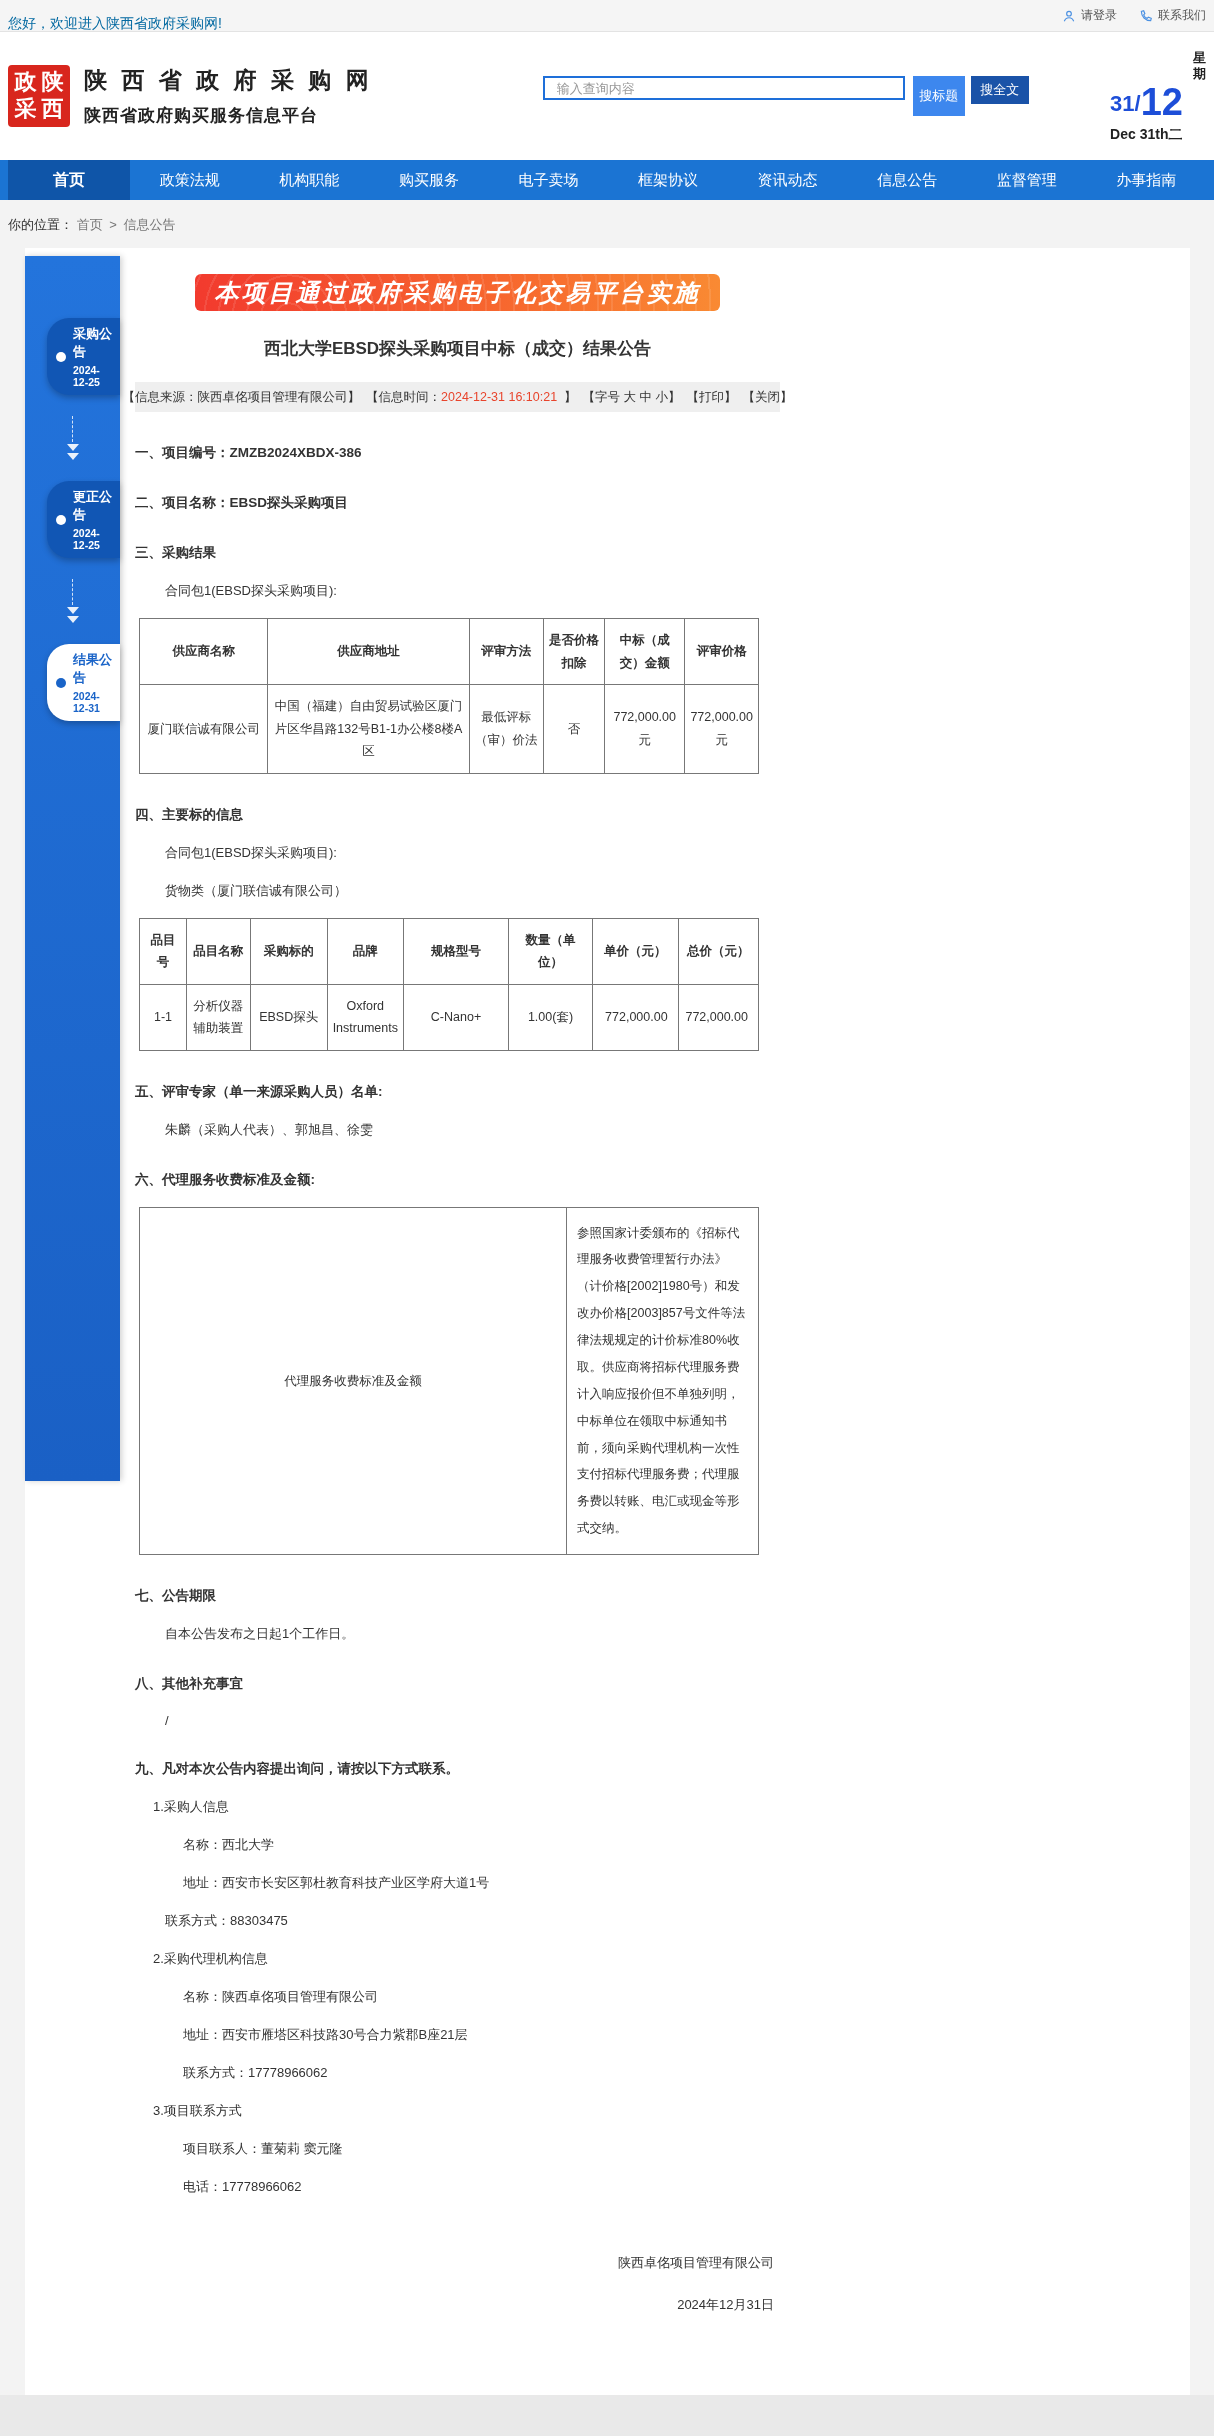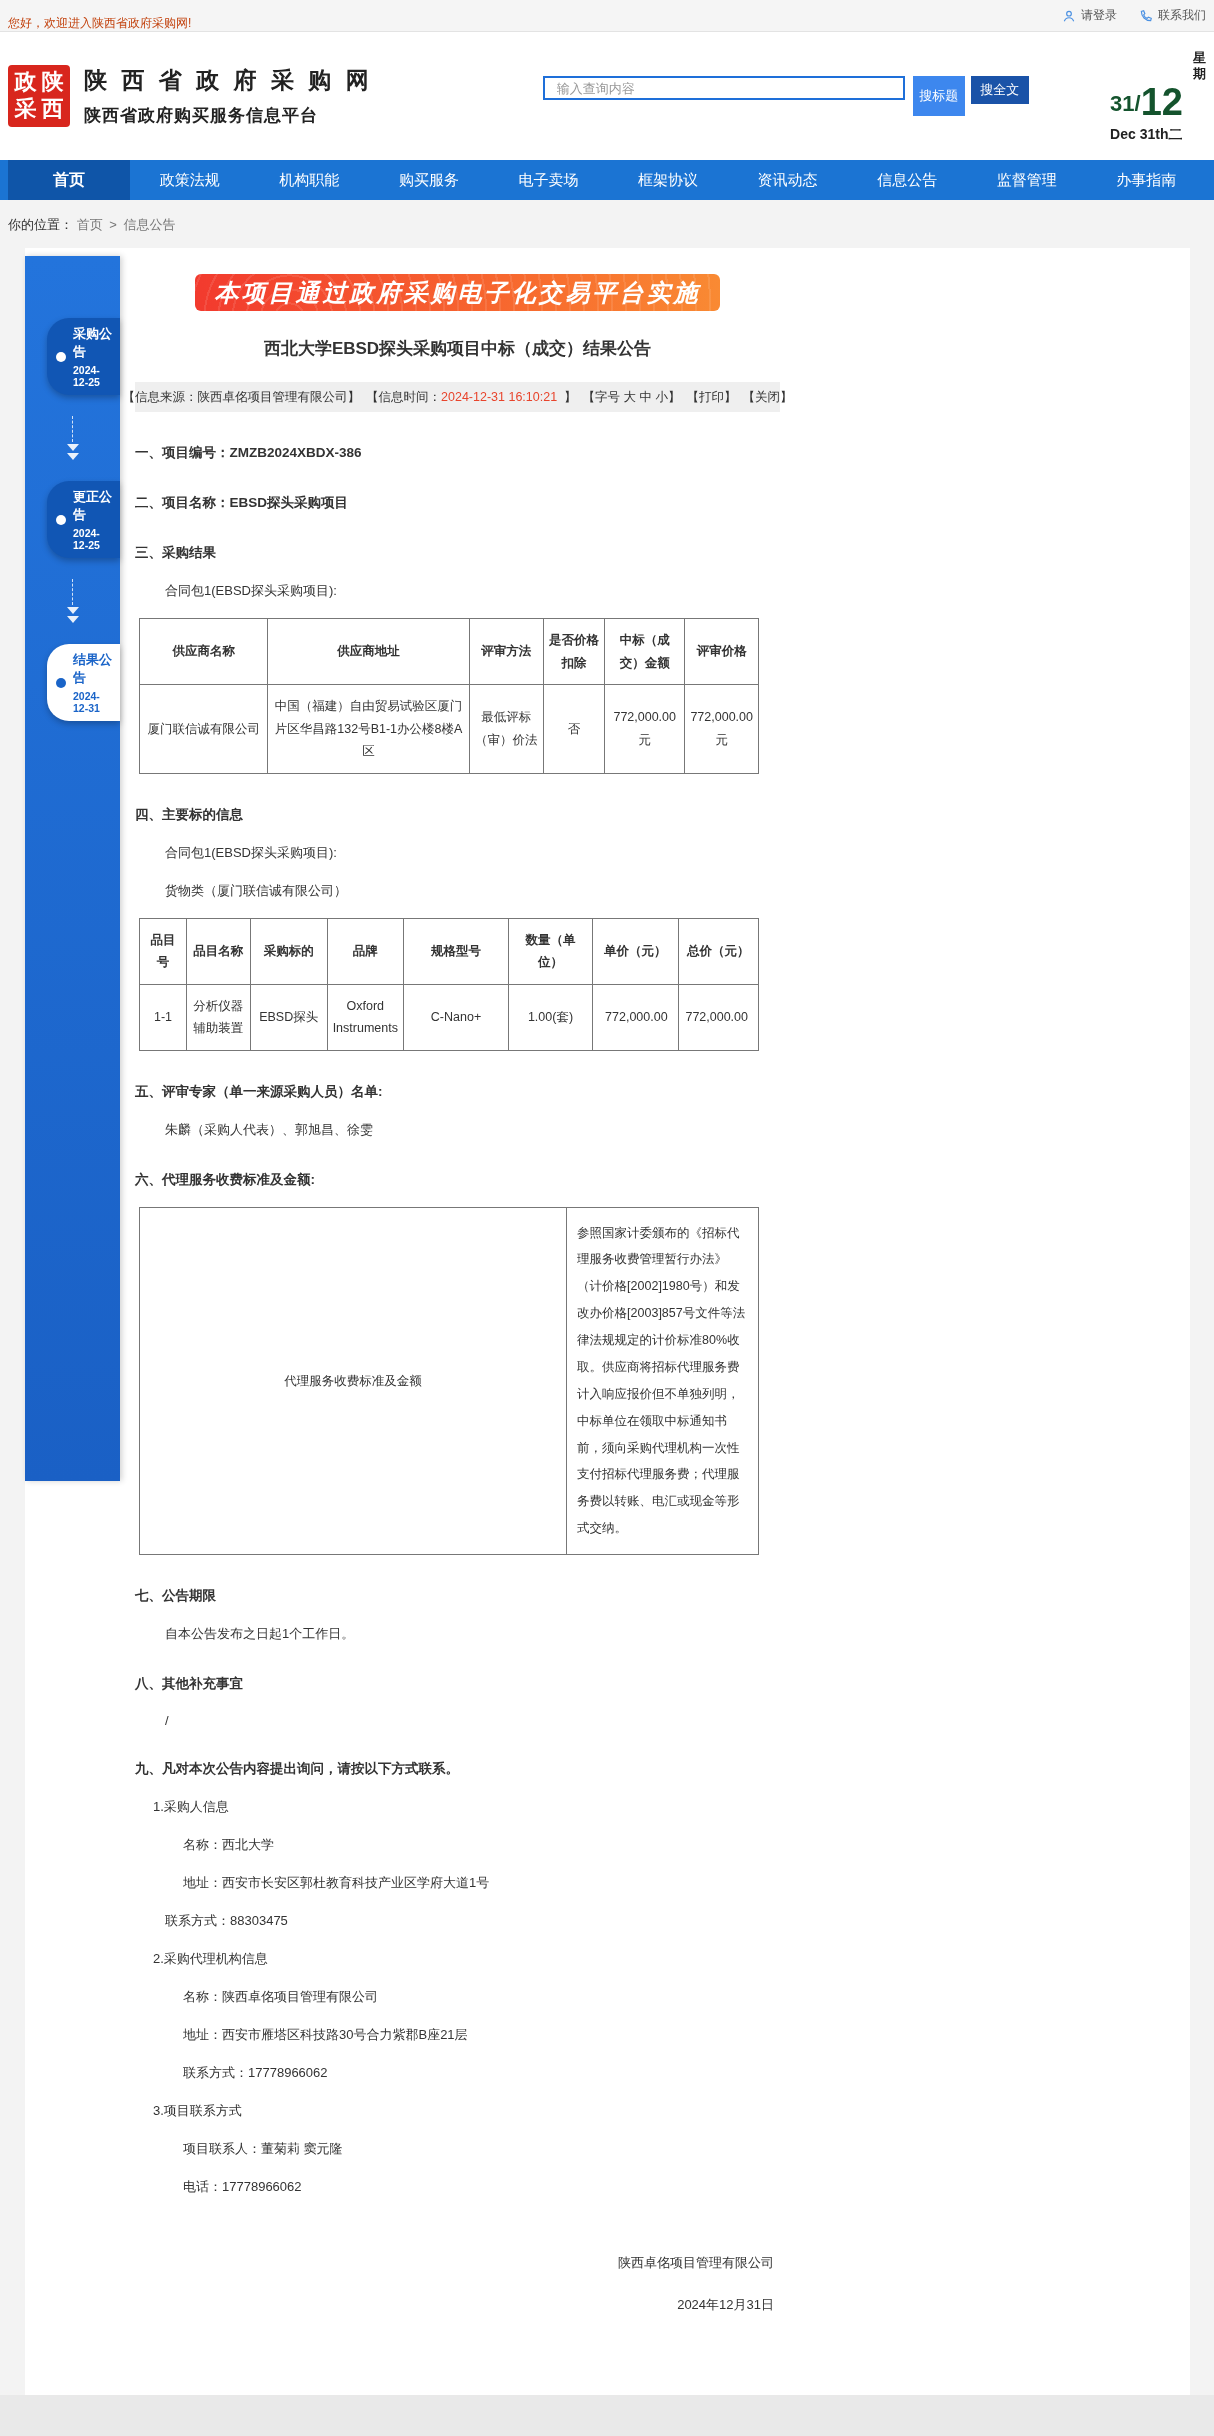--- a/index.html
+++ b/index.html
@@ -4,40 +4,40 @@
 <style>
   * { box-sizing: border-box; margin: 0; padding: 0; }
   html,body { background:#e9e9e9; }
   body{
     width:1214px; margin:0 auto; font-family:"Liberation Sans","DejaVu Sans",sans-serif;
     color:#333; background:#f3f3f3; font-size:13px;
   }
   
   .topbar{height:32px;background:#f5f5f5;border-bottom:1px solid #e3e3e3;display:flex;align-items:center;}
   .topbar-inner{width:1198px;margin:0 auto;display:flex;align-items:center;}
-  .topbar .welcome{color:#c2410c;font-size:12px;margin-top:16px;}
+  .topbar .welcome{color:#0369a1;font-size:14px;margin-top:16px;}
   .topbar .right{margin-left:auto;display:flex;align-items:center;gap:22px;color:#555;font-size:12px;}
   .toplink{display:flex;align-items:center;gap:5px;cursor:pointer;}
   .toplink svg{display:block;}
   
   .header{background:#fff;height:128px;}
   .header-inner{width:1198px;margin:0 auto;height:128px;display:flex;align-items:center;}
   .logo{width:62px;height:62px;background:#d8261d;border-radius:4px;display:grid;grid-template-columns:1fr 1fr;place-items:center;padding:4px;flex:0 0 62px;}
   .logo span{color:#fff;font-weight:bold;font-size:22px;line-height:1.1;font-family:"Liberation Serif","DejaVu Serif",serif;}
   .titles{margin-left:14px;}
   .site-title{font-size:23px;font-weight:bold;color:#222;letter-spacing:4px;}
   .site-subtitle{font-size:17px;font-weight:bold;color:#222;margin-top:8px;letter-spacing:1px;}
   .searchbox{display:flex;margin-left:170px;}
   .searchbox input{width:362px;height:24px;border:2px solid #1e6fd9;padding:0 12px;font-size:13px;color:#333;outline:none;background:#fff;}
   .searchbox input::placeholder{color:#999;}
   .btn-title{width:52px;height:40px;border:none;background:#3d87ee;color:#fff;font-size:13px;cursor:pointer;margin-left:8px;}
   .btn-full{width:58px;height:28px;border:none;background:#1a53a8;color:#fff;font-size:13px;cursor:pointer;margin-left:6px;}
   .datebox{margin-left:auto;text-align:right;line-height:1;}
   .date-top{display:flex;align-items:flex-start;justify-content:flex-end;gap:10px;}
-  .date-nums{color:#14532d;font-weight:bold;display:flex;align-items:flex-start;margin-top:32px;}
+  .date-nums{color:#1d4ed8;font-weight:bold;display:flex;align-items:flex-start;margin-top:32px;}
   .date-day{font-size:22px;margin-top:10px;}
   .date-sep{font-size:22px;margin-top:10px;}
   .date-month{font-size:38px;}
   .week-col{display:flex;flex-direction:column;align-items:center;gap:3px;color:#222;font-weight:bold;font-size:13px;}
   .date-bottom{display:flex;justify-content:flex-start;margin-top:6px;font-weight:bold;color:#222;font-size:14px;}
   
   .nav{background:#1b74d3;height:40px;}
   .nav-inner{width:1198px;margin:0 auto;display:flex;height:40px;align-items:stretch;}
   .nav-item{flex:1;display:flex;align-items:center;justify-content:center;color:#fff;font-size:15px;cursor:pointer;white-space:nowrap;}
   .nav-item.active{flex:0 0 122px;background:#0f55a8;font-weight:bold;font-size:16px;}

